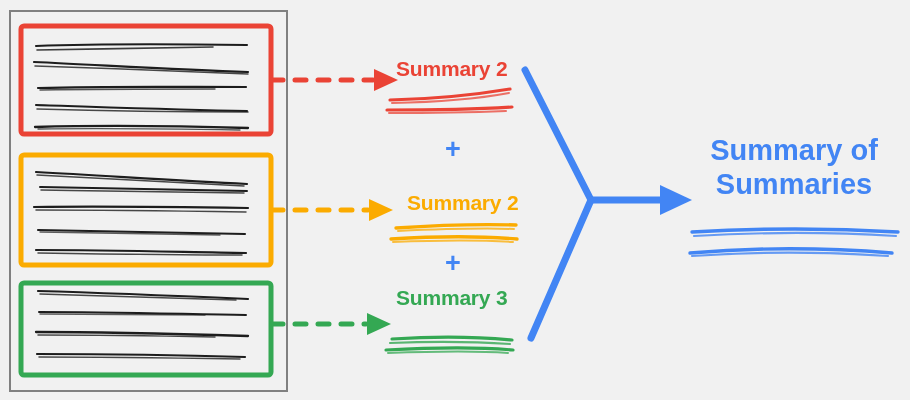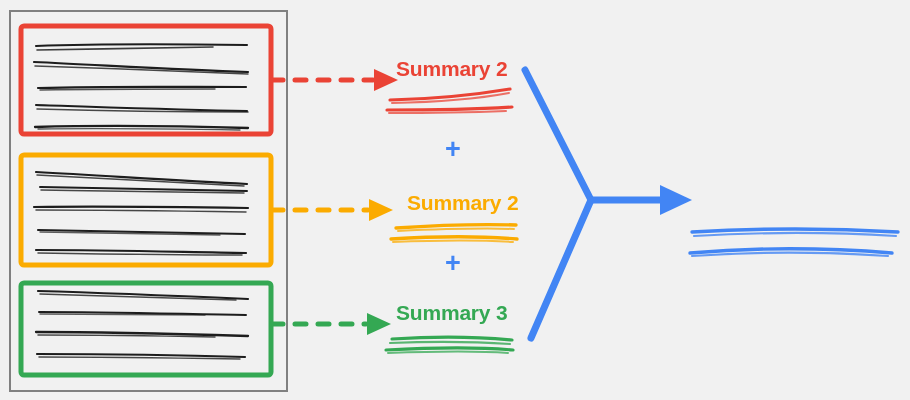--- a/index.html
+++ b/index.html
@@ -31,21 +31,21 @@
   .summary-label {
     position: absolute;
     font-family: "Liberation Sans", sans-serif;
     font-weight: 600;
     font-size: 21px;
     letter-spacing: -0.2px;
     white-space: nowrap;
   }
   #summary-label-1 { left: 396px; top: 57px; color: #ea4335; }
   #summary-label-2 { left: 399px; top: 191px; color: #fbab00; margin-left: 8px; }
-  #summary-label-3 { left: 396px; top: 301px; color: #34a853; }
+  #summary-label-3 { left: 396px; top: 286px; color: #34a853; }
   #final-summary-label {
     position: absolute;
     left: 681px;
     top: 134px;
     width: 226px;
     text-align: center;
     font-family: "Liberation Sans", sans-serif;
     font-weight: 600;
     font-size: 29px;
     line-height: 1.17;
@@ -170,14 +170,16 @@
   <div class="summary-label" id="summary-label-1">Summary 2</div>
 
   <div class="summary-label" id="summary-label-2">Summary 2</div>
 
   <div class="summary-label" id="summary-label-3">Summary 3</div>
 
   <div class="plus-sign" id="plus-sign-1">+</div>
 
   <div class="plus-sign" id="plus-sign-2">+</div>
 
+  <div id="final-summary-label">Summary of
+Summaries</div>
 
 </div>
 
 </body></html>

